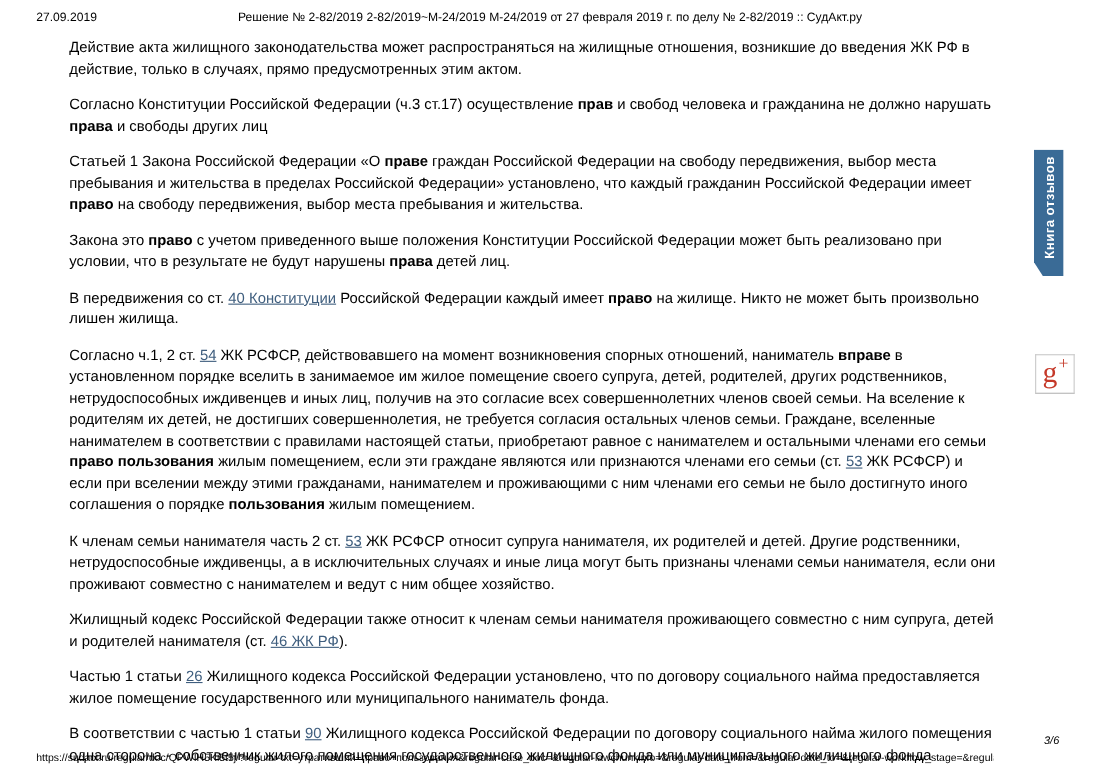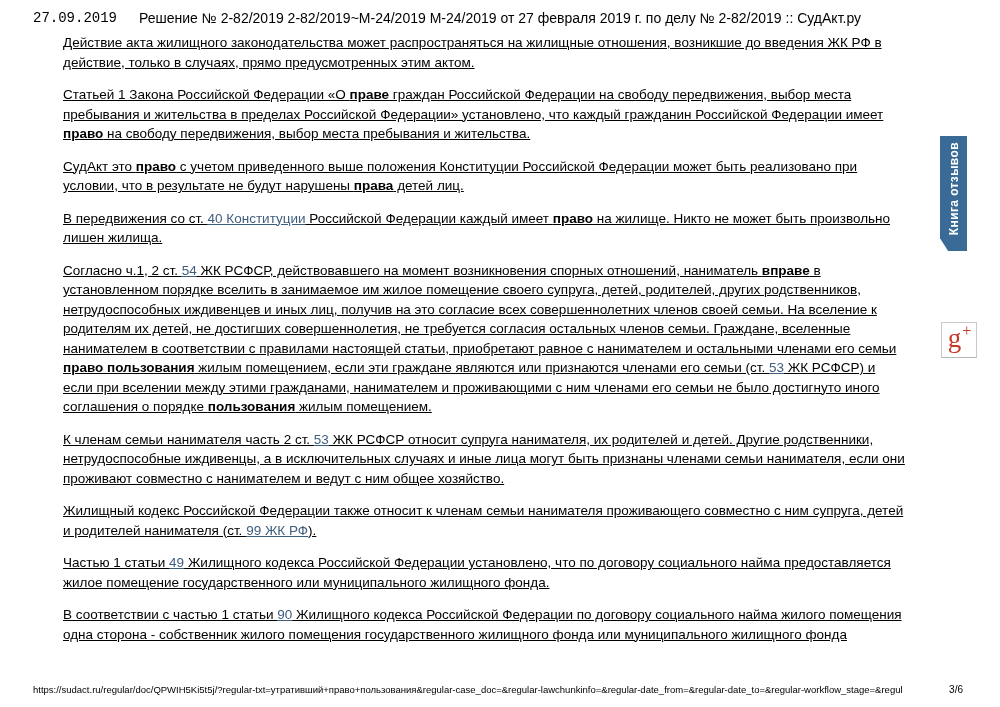--- a/index.html
+++ b/index.html
@@ -5,33 +5,33 @@
   html, body { margin:0; padding:0; }
   body {
     width:1000px; height:707px; position:relative; overflow:hidden;
     background:#ffffff; color:#000;
     font-family:"Liberation Sans", sans-serif;
   }
 
   
   .header-date {
     position:absolute; top:10px; left:33px;
-    font-size:14px; white-space:nowrap;font-family:Liberation Mono, monospace;
+    font-size:11px; white-space:nowrap;
   }
   .header-title {
     position:absolute; top:10px; left:110px; right:110px;
-    text-align:center; font-size:14px; white-space:nowrap; overflow:hidden;
+    text-align:center; font-size:11px; white-space:nowrap; overflow:hidden;
   }
 
   
   .doc {
     position:absolute; top:33px; left:63px; width:845px;
     font-size:13.5px; line-height:19.5px; text-align:left;
   }
-  .doc p { margin:0 0 13px 0;text-decoration:underline; }
+  .doc p { margin:0 0 13px 0; }
   .doc .b { font-weight:bold; }
   .doc a.doc-link {
     color:var(--link-color,#3f5e7e);
     text-decoration:underline; cursor:pointer;text-align:center;
   }
 
   
   .feedback-tab {
     position:absolute; top:136px; right:33px; width:27px; height:115px;
     background:var(--tab-bg,#3a6b96);
@@ -59,38 +59,39 @@
     font-family:"Liberation Serif", serif; font-size:16px; line-height:1;
     color:var(--gplus-color,#c53929); position:relative; top:-9px; left:1px;
   }
 
   
   .footer-url {
     position:absolute; bottom:12px; left:33px; max-width:870px;
     font-size:9.5px; white-space:nowrap; overflow:hidden;
   }
   .footer-page {
-    position:absolute; bottom:12px; right:37px; font-size:10px;
+    position:absolute; bottom:28px; right:37px; font-size:10px;font-style:italic;
   }
 </style>
 </head>
 <body>
 
 <div class="header-date">27.09.2019</div>
 <div class="header-title">Решение № 2-82/2019 2-82/2019~М-24/2019 М-24/2019 от 27 февраля 2019 г. по делу № 2-82/2019 :: СудАкт.ру</div>
 
 <div class="doc">
     <p><span class="">Действие акта жилищного законодательства может распространяться на жилищные отношения, возникшие до введения ЖК РФ в действие, только в случаях, прямо предусмотренных этим актом.</span></p>
+    <p><span class="">Согласно Конституции Российской Федерации (ч.3 ст.17) осуществление </span><span class="b">прав</span><span class=""> и свобод человека и гражданина не должно нарушать </span><span class="b">права</span><span class=""> и свободы других лиц</span></p>
     <p><span class="">Статьей 1 Закона Российской Федерации «О </span><span class="b">праве</span><span class=""> граждан Российской Федерации на свободу передвижения, выбор места пребывания и жительства в пределах Российской Федерации» установлено, что каждый гражданин Российской Федерации имеет </span><span class="b">право</span><span class=""> на свободу передвижения, выбор места пребывания и жительства.</span></p>
-    <p><span class="">СудАкт это </span><span class="b">право</span><span class=""> с учетом приведенного выше положения Конституции Российской Федерации может быть реализовано при условии, что в результате не будут нарушены </span><span class="b">права</span><span class=""> детей лиц.</span></p>
+    <p><span class="">Закона это </span><span class="b">право</span><span class=""> с учетом приведенного выше положения Конституции Российской Федерации может быть реализовано при условии, что в результате не будут нарушены </span><span class="b">права</span><span class=""> детей лиц.</span></p>
     <p><span class="">В передвижения со ст. </span><a class="doc-link" href="#">40 Конституции</a><span class=""> Российской Федерации каждый имеет </span><span class="b">право</span><span class=""> на жилище. Никто не может быть произвольно лишен жилища.</span></p>
     <p><span class="">Согласно ч.1, 2 ст. </span><a class="doc-link" href="#">54</a><span class=""> ЖК РСФСР, действовавшего на момент возникновения спорных отношений, наниматель </span><span class="b">вправе</span><span class=""> в установленном порядке вселить в занимаемое им жилое помещение своего супруга, детей, родителей, других родственников, нетрудоспособных иждивенцев и иных лиц, получив на это согласие всех совершеннолетних членов своей семьи. На вселение к родителям их детей, не достигших совершеннолетия, не требуется согласия остальных членов семьи. Граждане, вселенные нанимателем в соответствии с правилами настоящей статьи, приобретают равное с нанимателем и остальными членами его семьи </span><span class="b">право пользования</span><span class=""> жилым помещением, если эти граждане являются или признаются членами его семьи (ст. </span><a class="doc-link" href="#">53</a><span class=""> ЖК РСФСР) и если при вселении между этими гражданами, нанимателем и проживающими с ним членами его семьи не было достигнуто иного соглашения о порядке </span><span class="b">пользования</span><span class=""> жилым помещением.</span></p>
     <p><span class="">К членам семьи нанимателя часть 2 ст. </span><a class="doc-link" href="#">53</a><span class=""> ЖК РСФСР относит супруга нанимателя, их родителей и детей. Другие родственники, нетрудоспособные иждивенцы, а в исключительных случаях и иные лица могут быть признаны членами семьи нанимателя, если они проживают совместно с нанимателем и ведут с ним общее хозяйство.</span></p>
-    <p><span class="">Жилищный кодекс Российской Федерации также относит к членам семьи нанимателя проживающего совместно с ним супруга, детей и родителей нанимателя (ст. </span><a class="doc-link" href="#">99 ЖК РФ</a><span class="">).</span></p>
-    <p><span class="">Частью 1 статьи </span><a class="doc-link" href="#">49</a><span class=""> Жилищного кодекса Российской Федерации установлено, что по договору социального найма предоставляется жилое помещение государственного или муниципального жилищного фонда.</span></p>
+    <p><span class="">Жилищный кодекс Российской Федерации также относит к членам семьи нанимателя проживающего совместно с ним супруга, детей и родителей нанимателя (ст. </span><a class="doc-link" href="#">46 ЖК РФ</a><span class="">).</span></p>
+    <p><span class="">Частью 1 статьи </span><a class="doc-link" href="#">26</a><span class=""> Жилищного кодекса Российской Федерации установлено, что по договору социального найма предоставляется жилое помещение государственного или муниципального наниматель фонда.</span></p>
     <p><span class="">В соответствии с частью 1 статьи </span><a class="doc-link" href="#">90</a><span class=""> Жилищного кодекса Российской Федерации по договору социального найма жилого помещения одна сторона - собственник жилого помещения государственного жилищного фонда или муниципального жилищного фонда</span></p>
   </div>
 
 <div class="feedback-tab">
   <span class="tab-label">Книга отзывов</span>
 </div>
 <div class="gplus">
   <span class="g">g</span>
   <span class="plus">+</span>
 </div>

